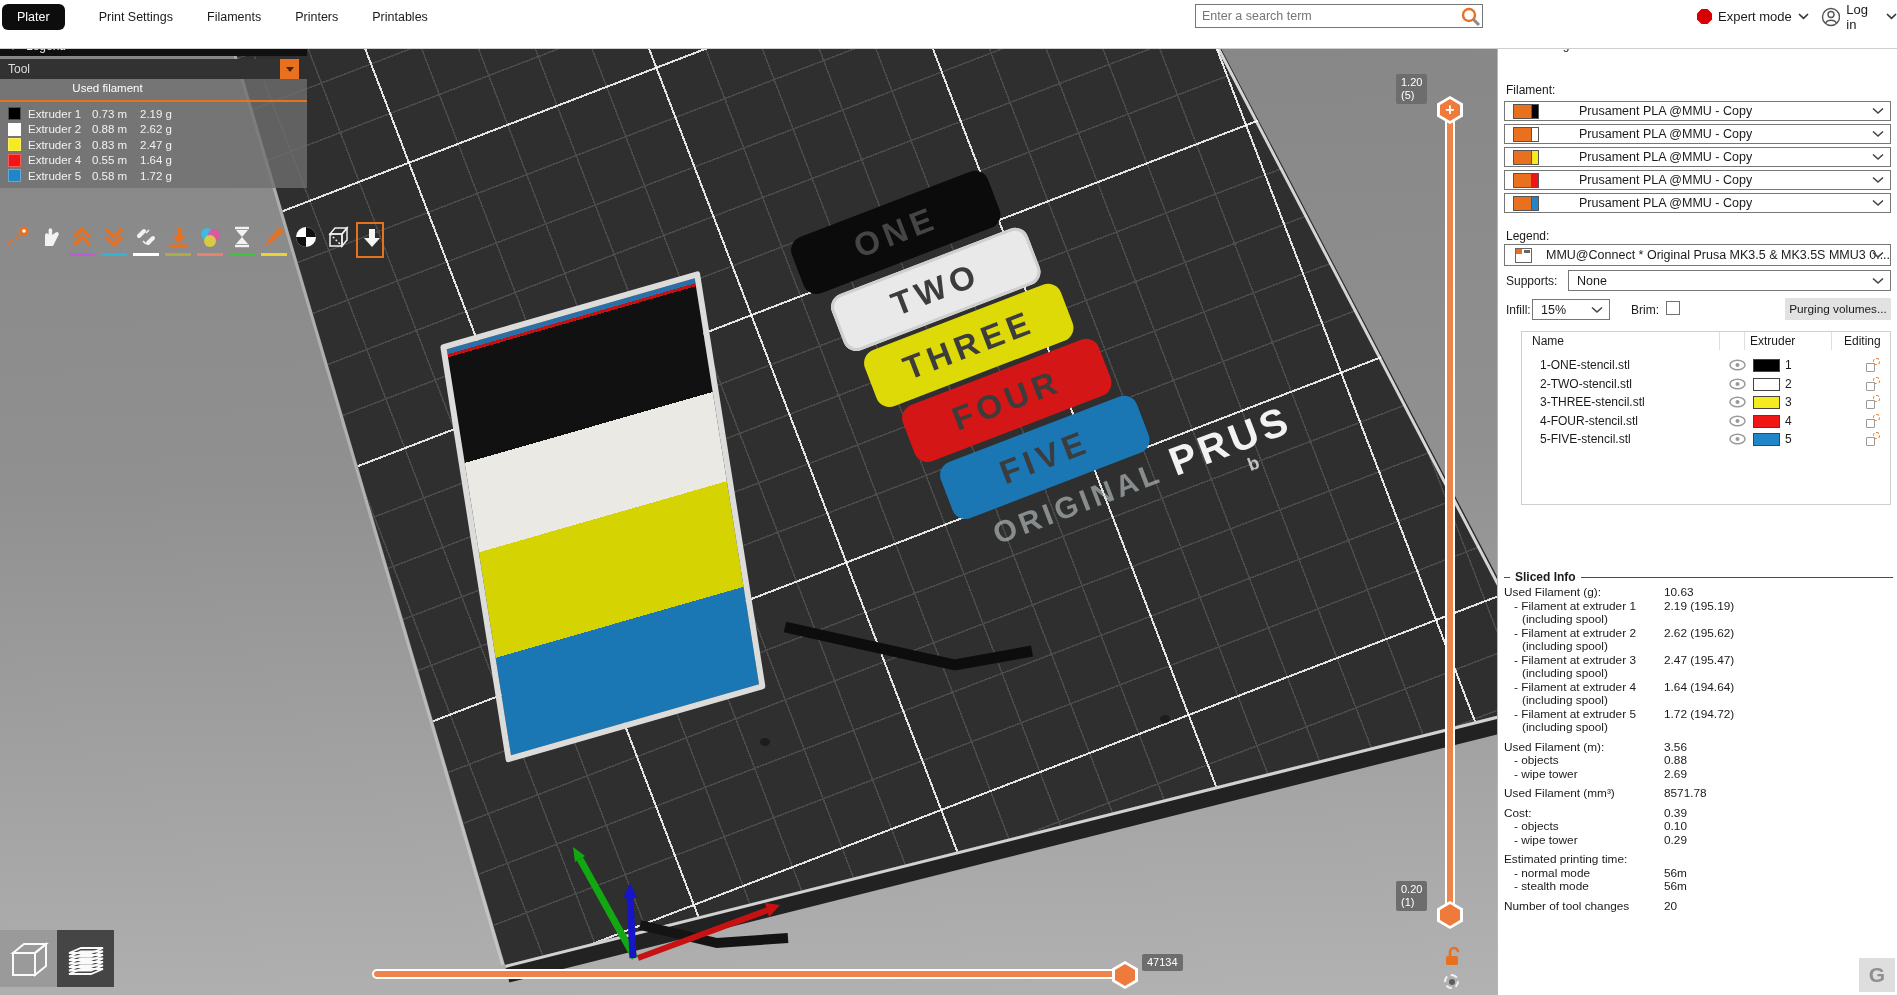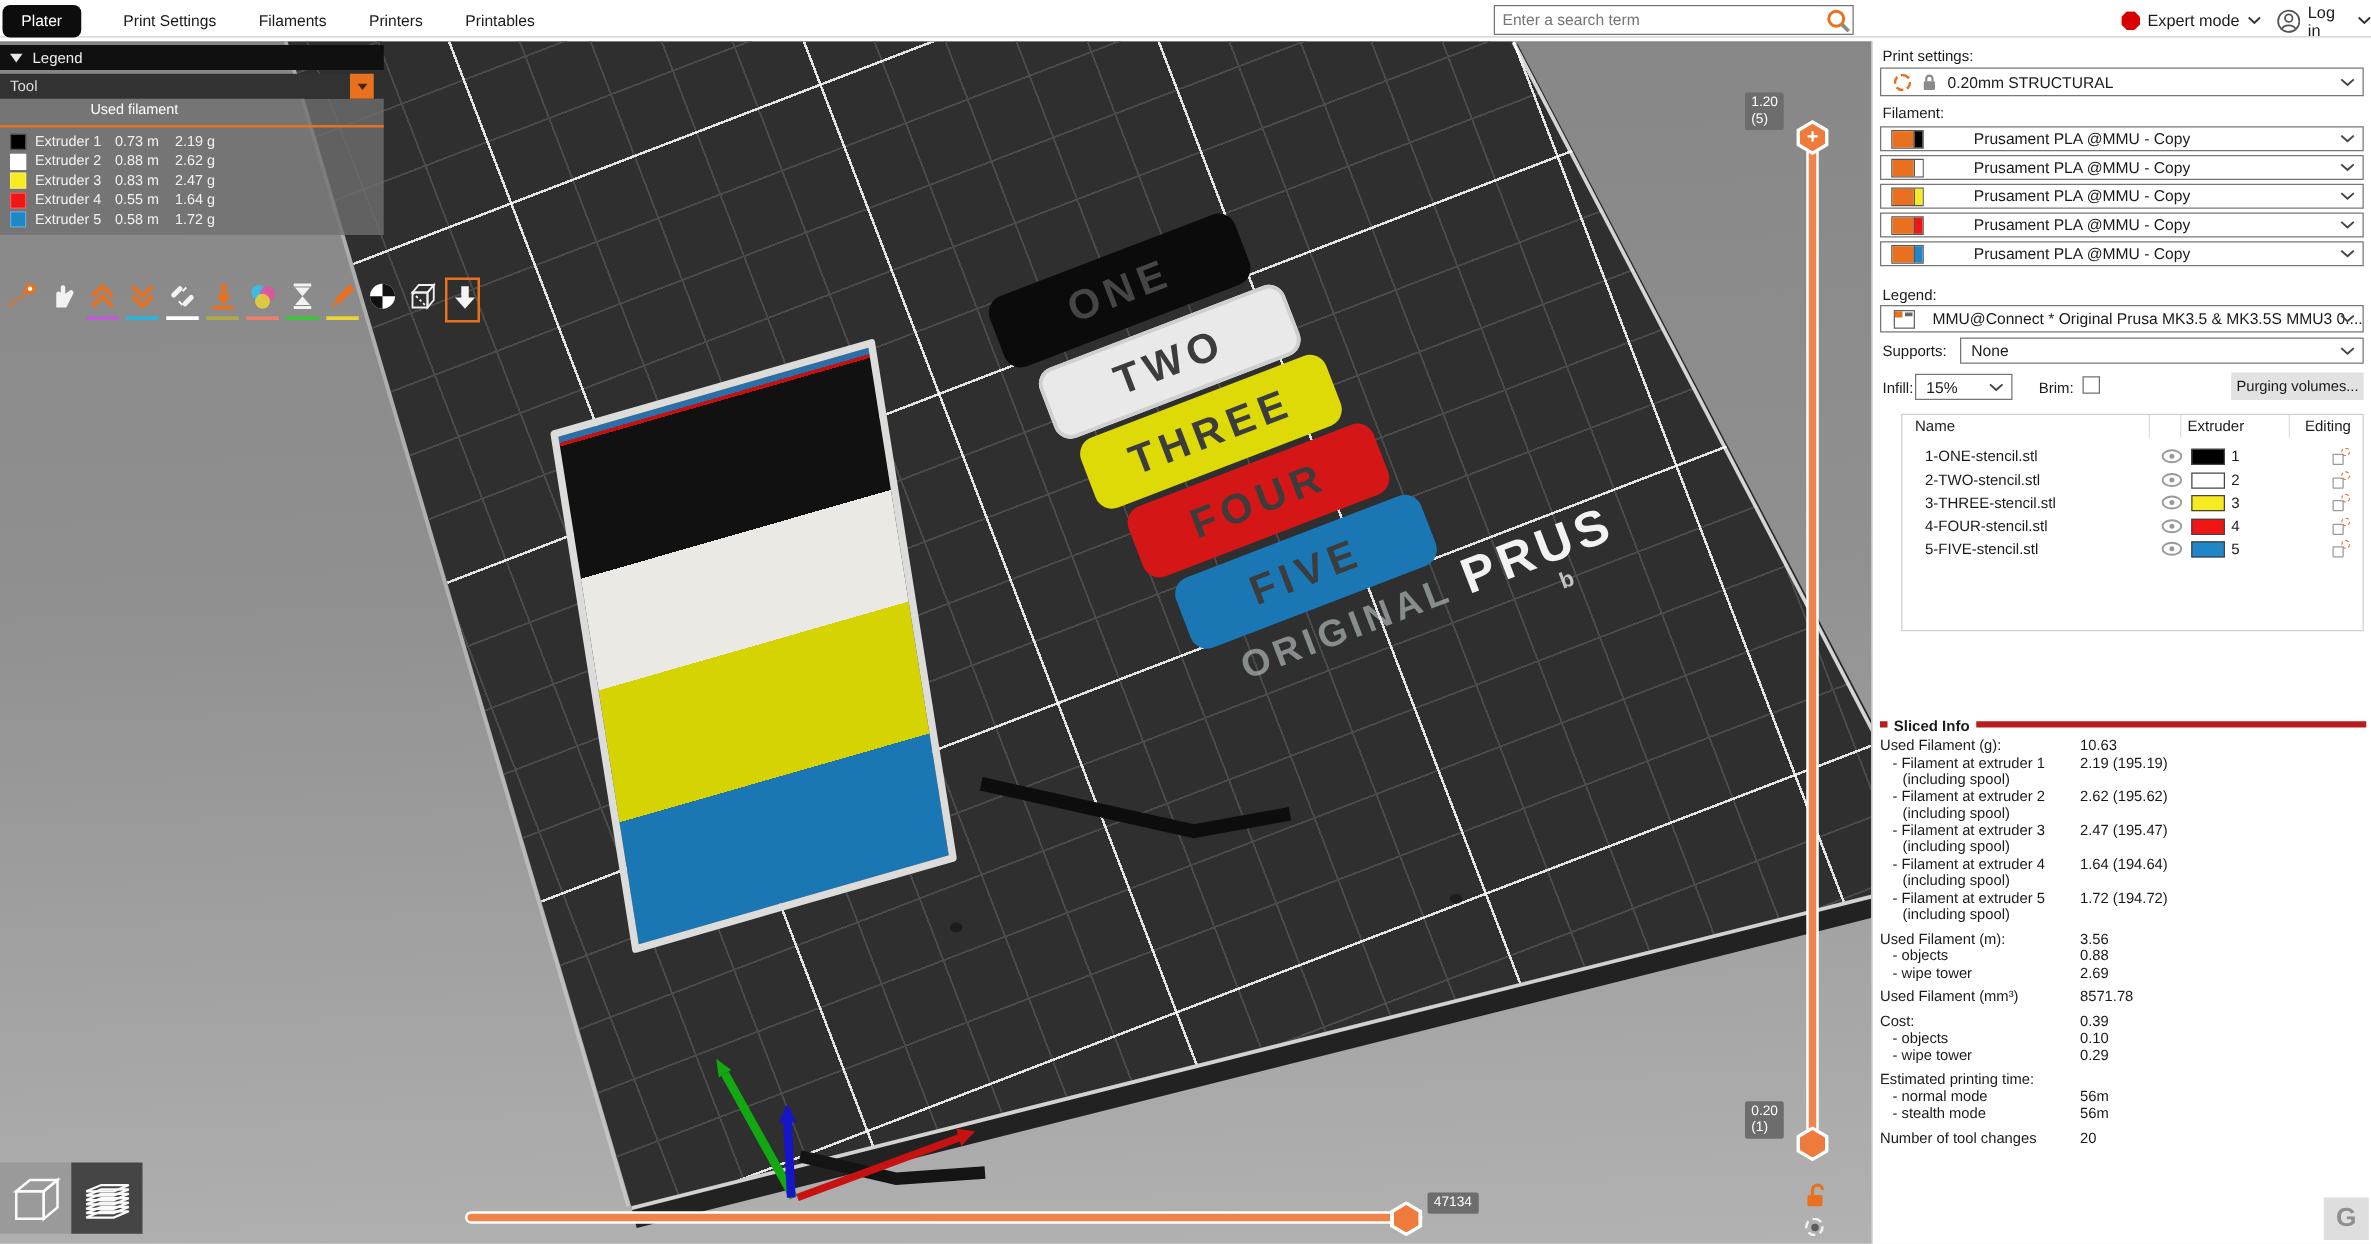--- a/index.html
+++ b/index.html
@@ -1,19 +1,19 @@
 <!DOCTYPE html>
 <html><head>
 <meta charset="utf-8">
 <style>
   * { margin:0; padding:0; box-sizing:border-box; }
   html,body { width:1897px; height:995px; overflow:hidden; font-family:"Liberation Sans",sans-serif; background:#fff; }
 
   
-  .topbar { position:absolute; left:0; top:0; width:1897px; height:30px; background:#fff; border-bottom:1px solid #cfcfcf; z-index:50; }
+  .topbar { position:absolute; left:0; top:0; width:1897px; height:49px; background:#fff; border-bottom:1px solid #cfcfcf; z-index:50; }
   .tabs { position:absolute; left:2px; top:0; height:33px; display:flex; align-items:center; gap:34px; }
   .tab { font-size:12.5px; color:#1a1a1a; cursor:pointer; white-space:nowrap; }
   .tab.active { background:#0d0d0d; color:#fff; padding:6px 15px; border-radius:6px; }
   .search { position:absolute; left:1195px; top:4px; width:288px; height:24px; border:1px solid #767676; background:#fff; display:flex; align-items:center; }
   .search input { flex:1; border:none; outline:none; font-size:12.5px; padding:0 6px; color:#222; font-family:inherit; background:transparent; }
   .search .mag { width:22px; height:20px; flex:none; }
   .modebox,.loginbox { position:absolute; top:0; height:33px; display:flex; align-items:center; gap:6px; font-size:13px; color:#1a1a1a; cursor:pointer; }
   .modebox { left:1697px; } .loginbox { left:1821px; }
   .octagon { width:15px; height:15px; background:#d60000; clip-path:polygon(30% 0,70% 0,100% 30%,100% 70%,70% 100%,30% 100%,0 70%,0 30%); }
 
@@ -91,21 +91,21 @@
   .ocol { position:absolute; top:0; bottom:auto; height:18px; border-left:1px solid #dedede; }
   .ohead { position:absolute; top:2px; font-size:12px; color:#1a1a1a; }
   .orow { position:absolute; left:0; right:0; height:18.6px; }
   .oname { position:absolute; left:18px; top:2px; font-size:12px; }
   .oeye { position:absolute; left:207px; top:3px; cursor:pointer; }
   .osw { position:absolute; left:231px; top:3px; width:27px; height:13px; border:1px solid #444; }
   .onum { position:absolute; left:263px; top:2px; }
   .oedit { position:absolute; left:344px; top:2px; width:14px; height:14px; cursor:pointer; }
   .oedit .sq { position:absolute; left:0; bottom:0; width:9px; height:9px; border:1.5px solid #9a9a9a; border-radius:1px; }
   .oedit .dot { position:absolute; right:0; top:0; width:7px; height:7px; border:1.5px dashed #e8701e; border-radius:50%; }
-  .sliced { position:absolute; left:6px; right:4px; top:544px; border-top:5px solid #b91c1c; padding-top:8px; }
+  .sliced { position:absolute; left:6px; right:4px; top:544px; border-top:1px solid #b91c1c; padding-top:8px; }
   .si-title { position:absolute; left:6px; top:-8px; background:#fff; padding:0 5px; font-weight:bold; font-size:12px; }
   .si-row { display:flex; font-size:11.8px; line-height:13.5px; color:#1a1a1a; }
   .si-row.gap { margin-top:6px; }
   .si-l { width:160px; flex:none; }
   .si-l.ind { padding-left:10px; }
   .exportbtn { left:0; width:358px; top:927px; height:31px; font-weight:bold; font-size:13px; }
   .exportg { left:361px; width:36px; top:925px; height:34px; font-weight:bold; font-size:21px; color:#8f8f8f; background:#dedede; }
   .chevsvg { display:block; }
 </style>
 </head>
@@ -387,31 +387,20 @@
     </svg>
   <div class="gearw"></div>
 
   <div class="htrack"></div>
   <div class="handle" style="left:1112px;top:928px;"></div>
   <div class="tooltip" style="left:1142px;top:921px;">47134</div>
 </div>
 
 <div class="panel">
   <div class="pl" style="top:5px;">Print settings:</div>
-  <div class="dd" style="left:6px;right:6px;top:21px;height:23px;padding-left:10px;gap:8px;">
-    <span class="gearo"></span>
-    <svg width="13" height="15">
-        <path d="M4 7 V5 a2.5 2.5 0 0 1 5 0 V7" fill="none" stroke="#8a8a8a" stroke-width="1.8"></path>
-        <rect x="2" y="7" width="9" height="7" rx="1" fill="#8a8a8a"></rect>
-      </svg>
-    <span class="ddtext">0.20mm STRUCTURAL</span>
-    <svg class="chev" width="12" height="8">
-        <polyline points="1,1.5 6,6 11,1.5" fill="none" stroke="#444" stroke-width="1.6"></polyline>
-      </svg>
-  </div>
   <div class="pl" style="top:50px;">Filament:</div>
   <div id="filament-rows">
       <div class="dd" style="left: 6px; right: 6px; top: 68px; height: 20px; padding-left: 8px; gap: 0px;">
         <span class="chip">
           <span class="c1"></span>
           <span class="c2" style="background: rgb(0, 0, 0);"></span>
         </span>
         <span class="ddtext" style="margin-left: 40px;">Prusament PLA @MMU - Copy</span>
         <svg class="chev" width="12" height="8">
           <polyline points="1,1.5 6,6 11,1.5" fill="none" stroke="#444" stroke-width="1.6"></polyline>

